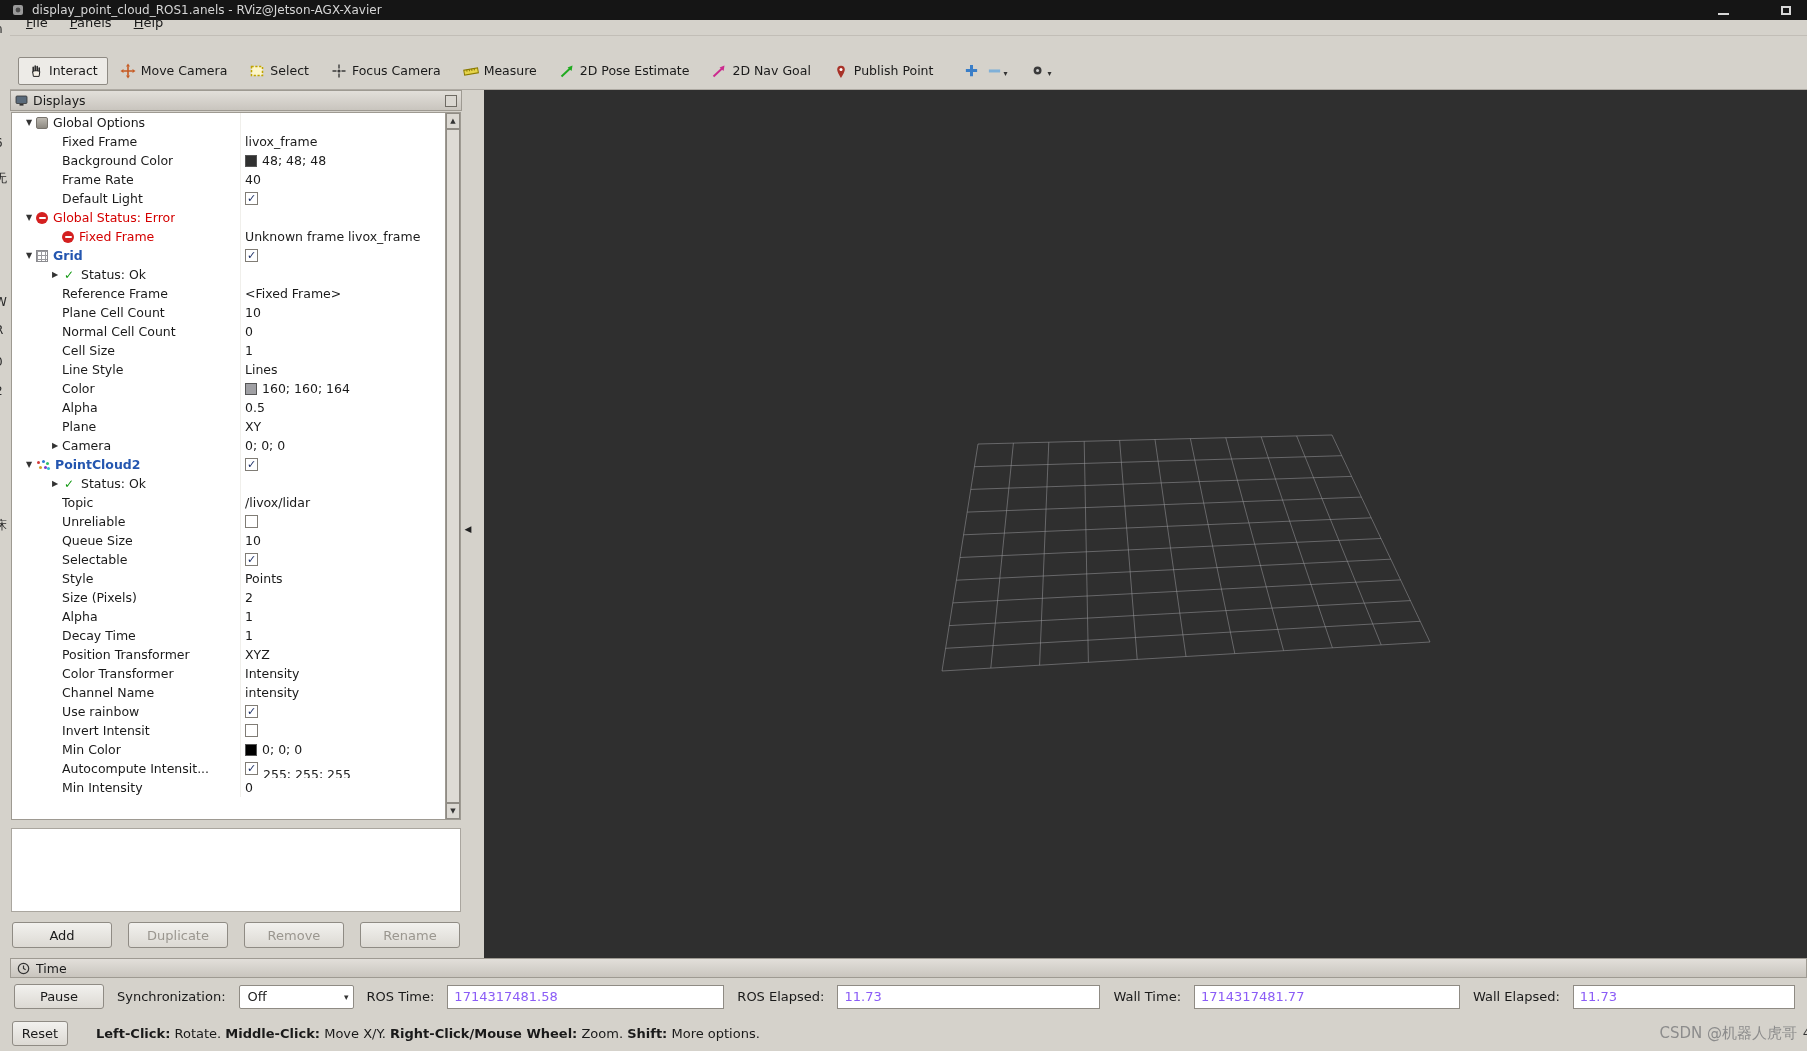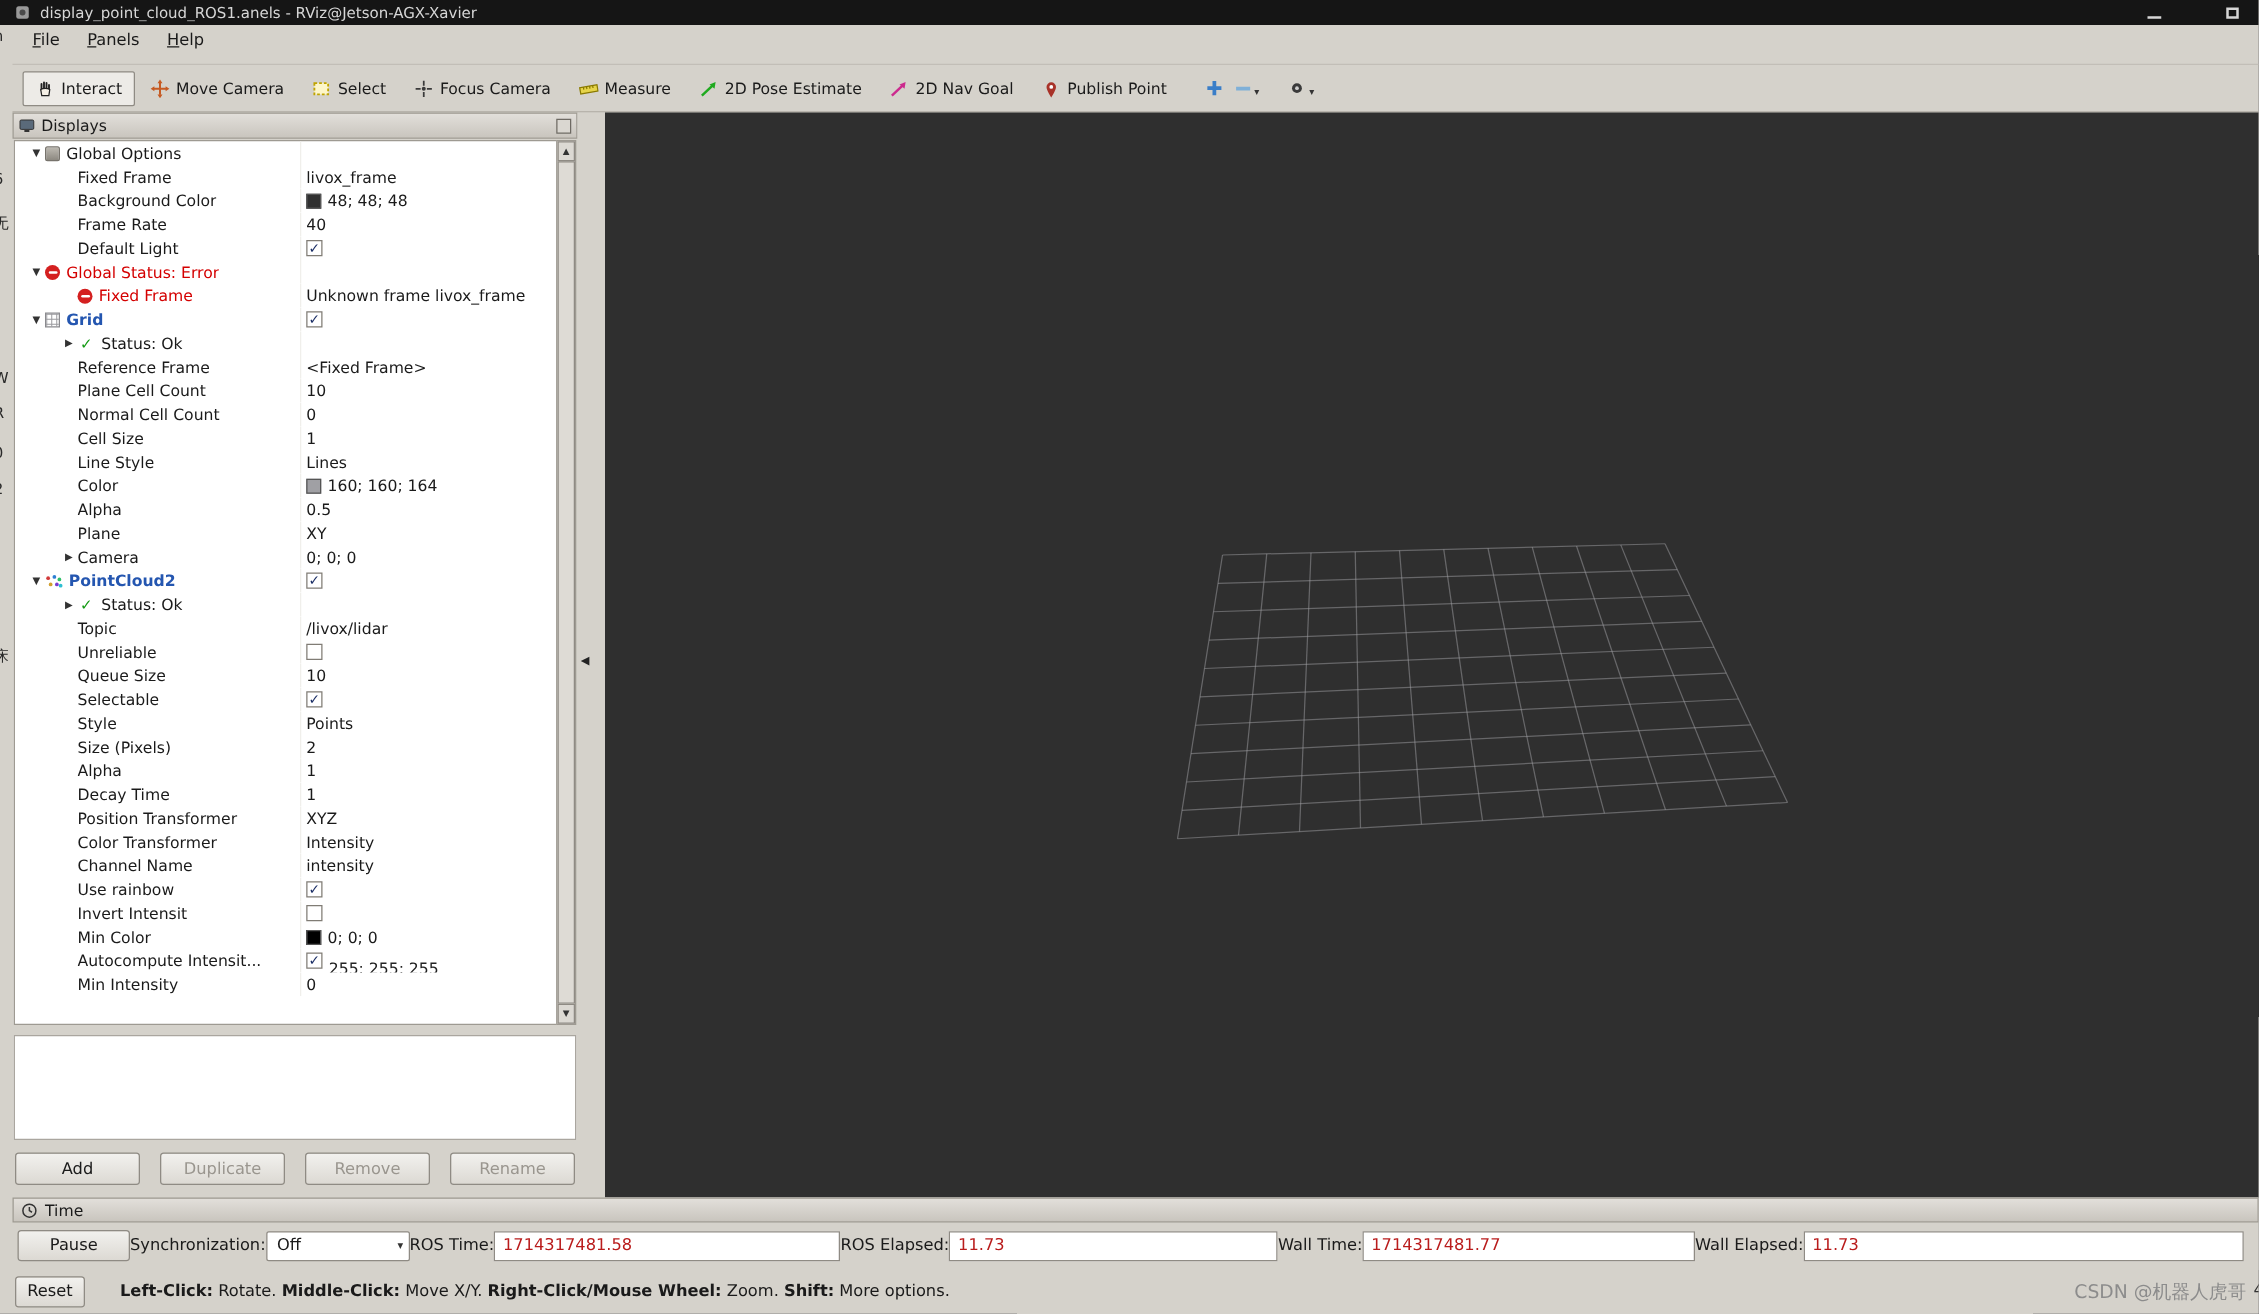--- a/index.html
+++ b/index.html
@@ -13,21 +13,21 @@
   .app-icon{width:12px;height:12px;flex:none;}
   .titlebar .title{flex:1;white-space:nowrap;overflow:hidden;}
   .win-min{width:11px;height:9px;border-bottom:2px solid #d6d6d6;margin-right:44px;}
   .win-max{width:10px;height:9px;border:2px solid #d6d6d6;margin-right:6px;}
 
   
   .sliver{position:absolute;left:0;top:20px;width:10px;bottom:0;overflow:hidden;z-index:15;color:#2a2a2a;}
   .sliver span{position:absolute;left:-5px;font-size:12px;}
 
   
-  .menubar{position:absolute;left:10px;right:0;top:20px;height:32px;display:flex;align-items:flex-start;
+  .menubar{position:absolute;left:10px;right:0;top:20px;height:16px;display:flex;align-items:flex-end;
            padding-left:6px;gap:2px;border-bottom:1px solid #c2beb7;}
   .menu-item{padding:5px 10px;border-radius:2px;}
   .mn{text-decoration:underline;}
 
   
   .toolbar{position:absolute;left:10px;right:0;top:52px;height:38px;display:flex;align-items:center;
            padding-left:8px;gap:2px;border-bottom:1px solid #aeaaa3;}
   .tool{display:flex;align-items:center;gap:5px;padding:5px 9px;border:1px solid transparent;
         border-radius:2px;font-size:12.5px;white-space:nowrap;}
   .tool.active{background:#edebe7;border-color:#8f8b84;}
@@ -97,30 +97,30 @@
   .collapse-tab{position:absolute;left:0;top:428px;width:12px;height:22px;display:flex;align-items:center;
                 justify-content:center;font-size:9px;color:#222;}
   .view3d{position:absolute;left:474px;right:0;top:0;height:100%;background:#2f2f2f;overflow:hidden;}
   .view3d svg{position:absolute;left:0;top:0;}
 
   
   .timepanel{position:absolute;left:10px;right:0;top:958px;height:58px;background:#d5d2cb;}
   .theader{height:20px;background:linear-gradient(#e2dfda,#c9c5be);border:1px solid #9e9a92;
            display:flex;align-items:center;gap:6px;padding:0 6px;font-size:12.5px;}
   .theader svg{width:13px;height:13px;}
-  .tcontrols{height:37px;display:flex;align-items:center;gap:0;padding:0 12px 0 4px;}
+  .tcontrols{height:37px;display:flex;align-items:center;gap:13px;padding:0 12px 0 4px;}
   .pbtn{width:90px;height:25px;flex:none;background:linear-gradient(#f2f1ee,#dcd9d3);border:1px solid #8f8b84;
         border-radius:3px;display:flex;align-items:center;justify-content:center;}
   .tlab{white-space:nowrap;}
   .combo{width:115px;height:24px;flex:none;background:#fff;border:1px solid #8f8b84;border-radius:2px;
          display:flex;align-items:center;padding:0 4px 0 8px;}
   .combo .cval{flex:1;}
   .combo .caret{font-size:9px;}
   .field{height:24px;background:#fff;border:1px solid #8f8b84;padding:0 6px;font-size:13px;
-         font-family:"DejaVu Sans","Liberation Sans",sans-serif;color:#b91c1c;}
+         font-family:"DejaVu Sans","Liberation Sans",sans-serif;color:#8b5cf6;}
   .f-rostime{width:277px;flex:none;}
   .f-roselapsed{width:263px;flex:none;}
   .f-walltime{width:266px;flex:none;}
   .f-wallelapsed{flex:1;min-width:140px;}
 
   
   .statusbar{position:absolute;left:10px;right:0;top:1016px;height:35px;display:flex;align-items:center;
              padding:0 8px 0 2px;gap:12px;}
   .rbtn{width:56px;height:25px;flex:none;background:linear-gradient(#f2f1ee,#dcd9d3);border:1px solid #8f8b84;
         border-radius:3px;display:flex;align-items:center;justify-content:center;}

